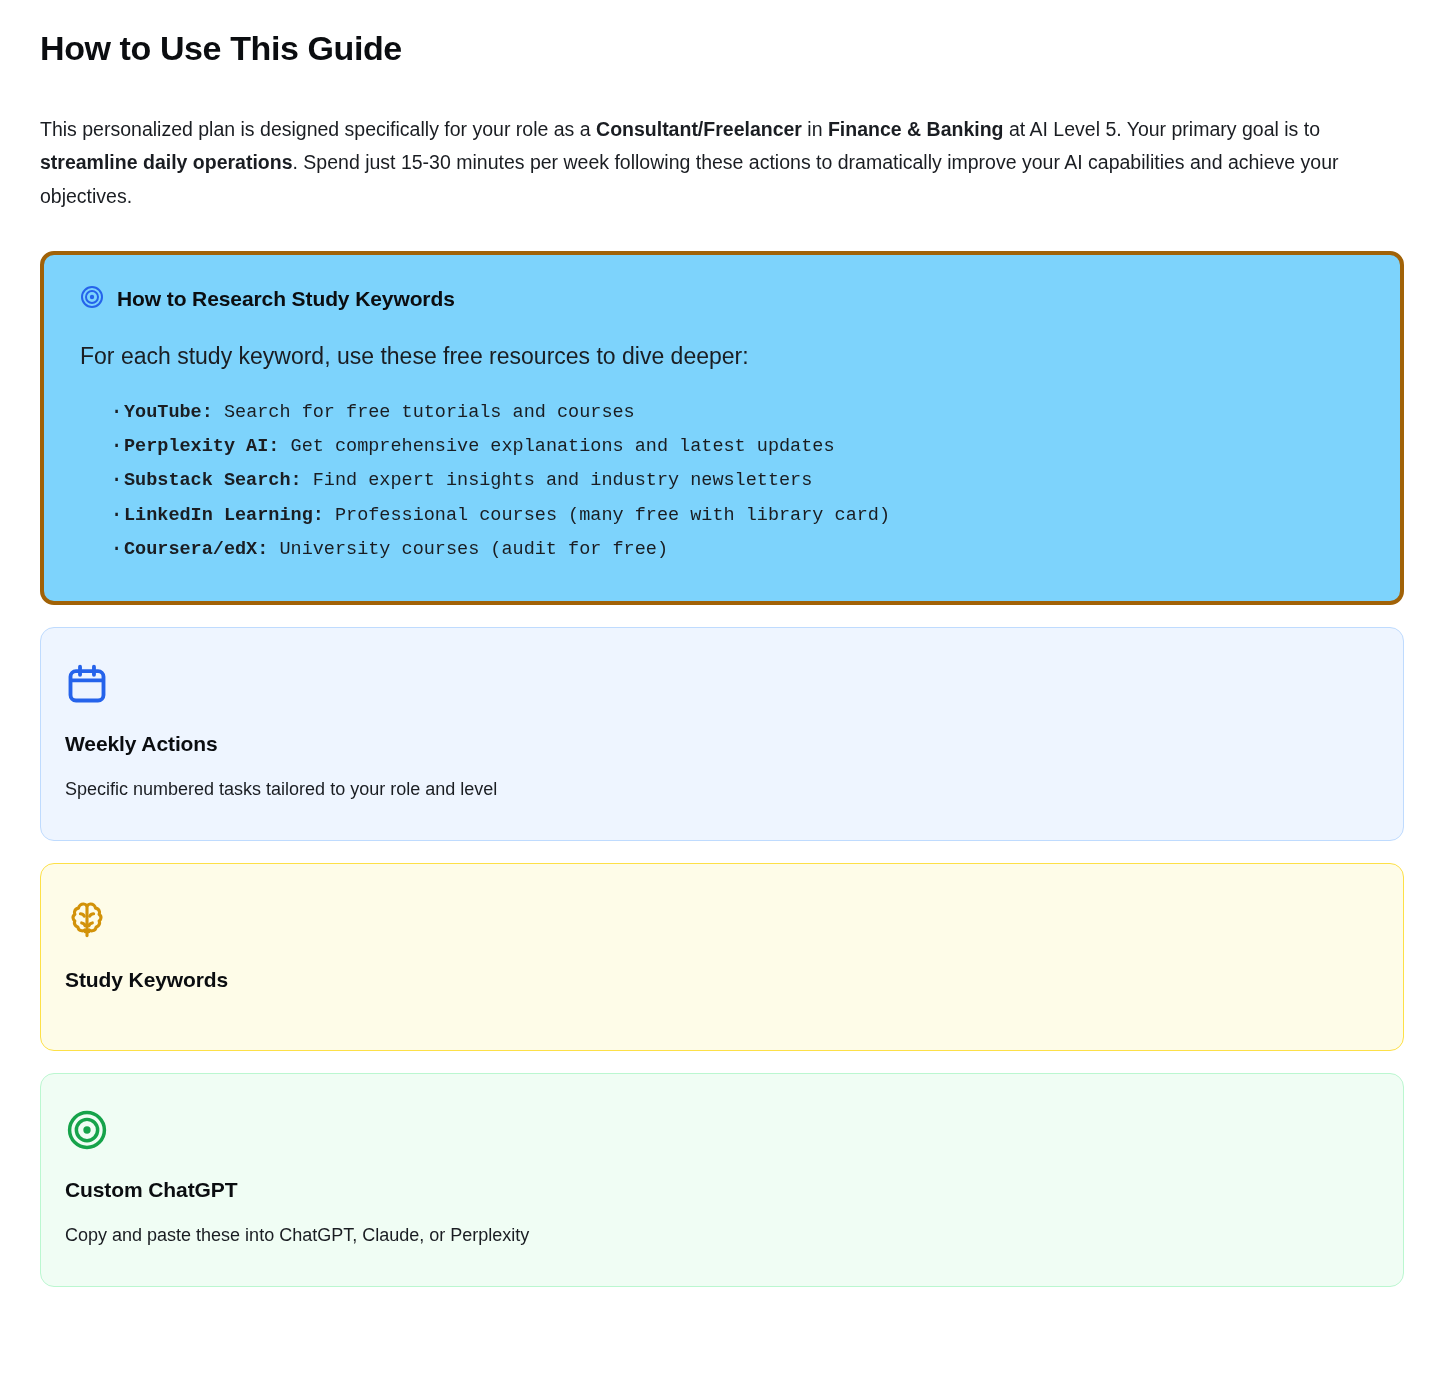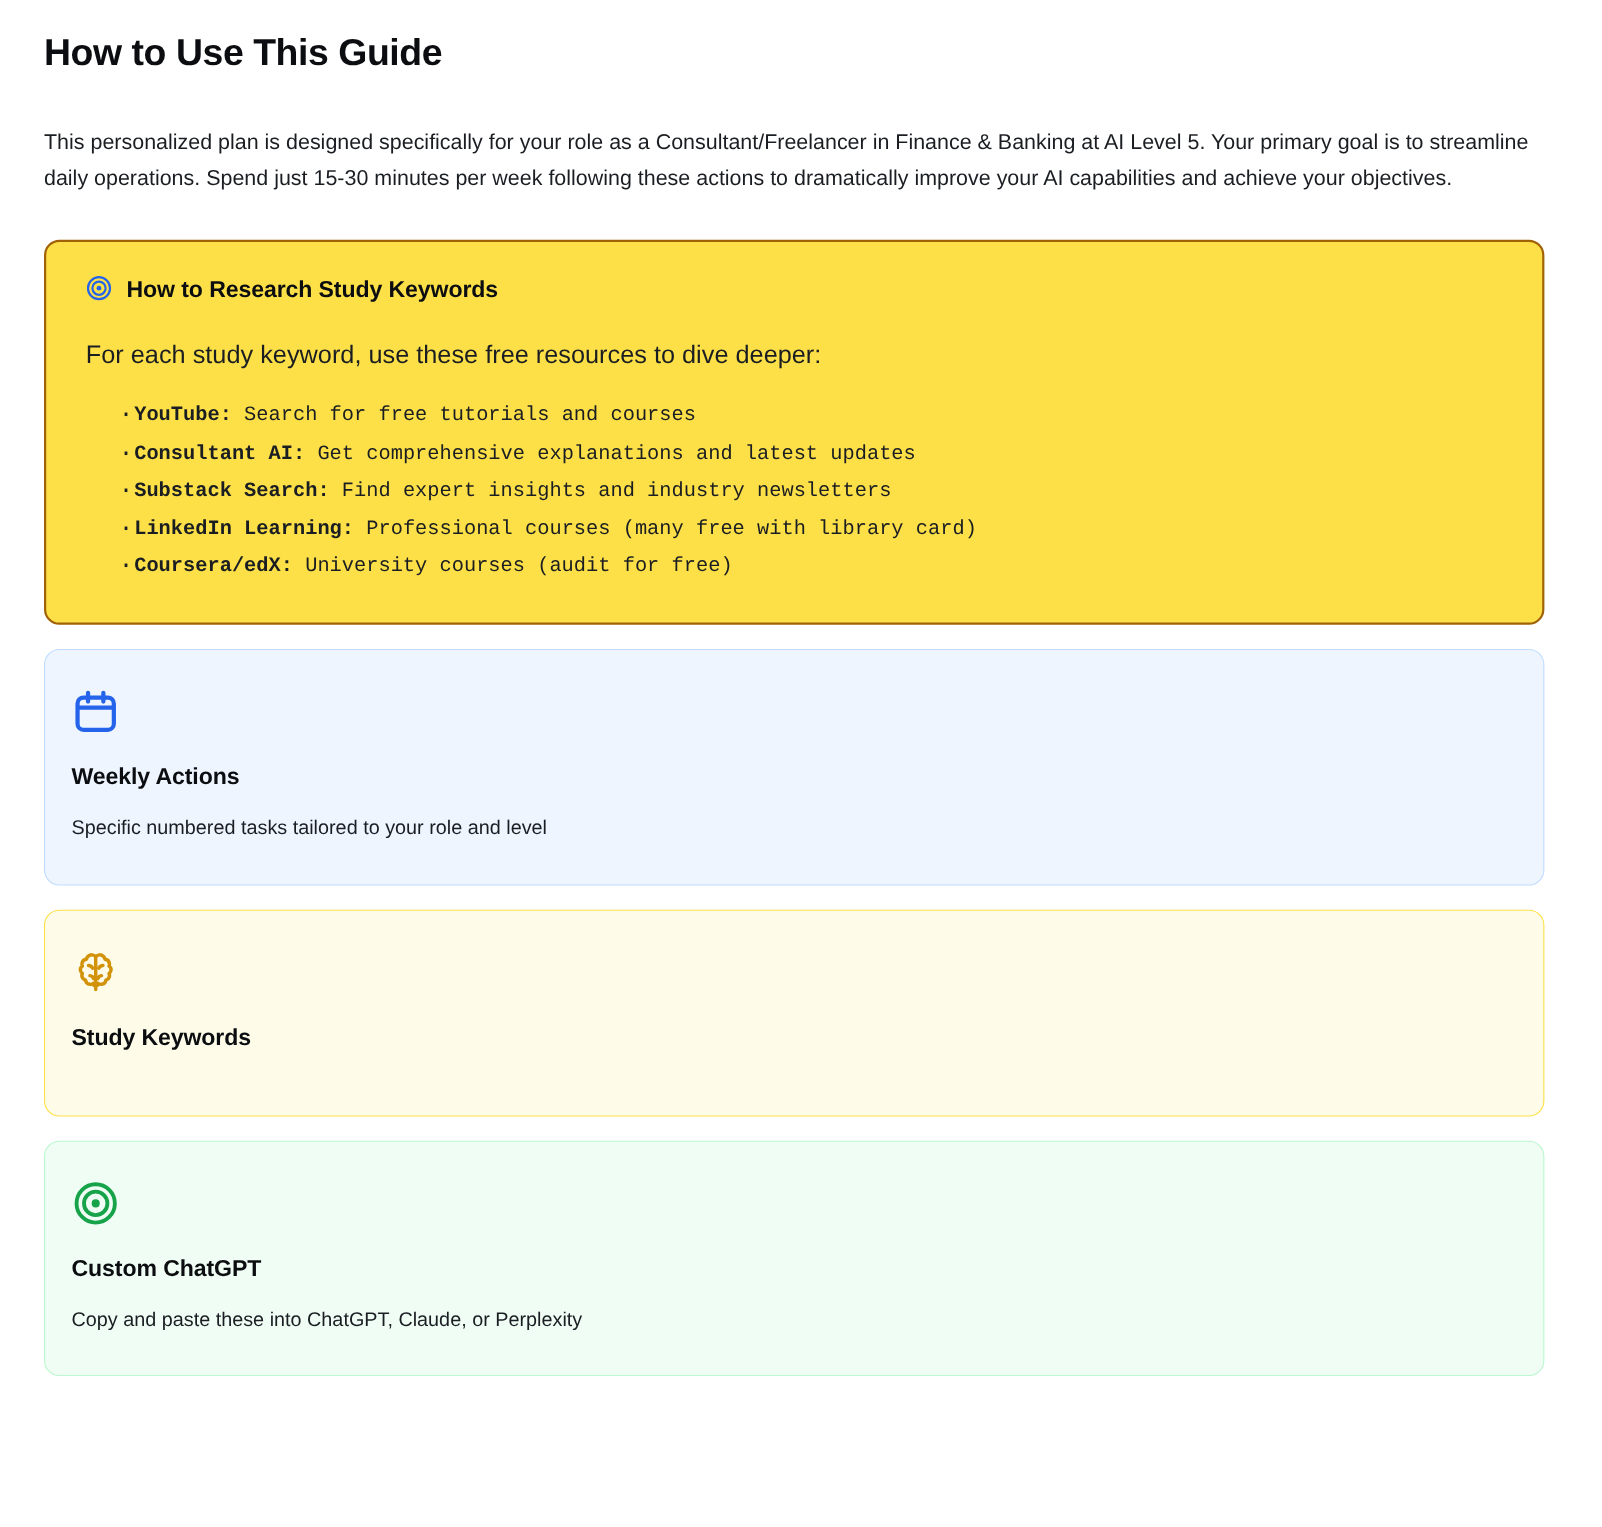--- a/index.html
+++ b/index.html
@@ -29,32 +29,32 @@
     margin: 0 0 44px 0;
     color: #0b0d10;
   }
   .intro {
     font-size: 19.5px;
     line-height: 1.72;
     margin: 0 0 38px 0;
     color: #1a1d22;
     max-width: 1378px;
   }
-  .intro b { font-weight: 400; text-align: right; }
+  .intro b { font-weight: 700; text-align: right; }
 
   
   .card {
     border-radius: 14px;
     margin-bottom: 22px;
   }
 
   
   .card-research {
-    background: #fde047;
-    border: 2px solid #a16207;
+    background: #7dd3fc;
+    border: 4px solid #a16207;
     padding: 30px 36px 34px 36px;
   }
   .research-head {
     display: flex;
     align-items: center;
     gap: 13px;
     margin-bottom: 26px;
   }
   .research-title {
     font-size: 21px;
@@ -148,21 +148,21 @@
           <circle cx="12" cy="12" r="2.2" fill="#2563eb"></circle>
         </svg>
       </span>
       <span class="research-title">How to Research Study Keywords</span>
     </div>
 
     <p class="research-lead">For each study keyword, use these free resources to dive deeper:</p>
 
     <ul class="research-list">
       <li><b>YouTube:</b><span> Search for free tutorials and courses</span></li>
-      <li><b>Consultant AI:</b><span> Get comprehensive explanations and latest updates</span></li>
+      <li><b>Perplexity AI:</b><span> Get comprehensive explanations and latest updates</span></li>
       <li><b>Substack Search:</b><span> Find expert insights and industry newsletters</span></li>
       <li><b>LinkedIn Learning:</b><span> Professional courses (many free with library card)</span></li>
       <li><b>Coursera/edX:</b><span> University courses (audit for free)</span></li>
     </ul>
   </section>
 
   <section class="card card-feature card-weekly">
     <span class="feat-icon">
       <svg width="44" height="44" viewBox="0 0 24 24" aria-hidden="true">
         <rect x="3" y="5" width="18" height="16" rx="3" fill="none" stroke="#2563eb" stroke-width="2.1"></rect>

